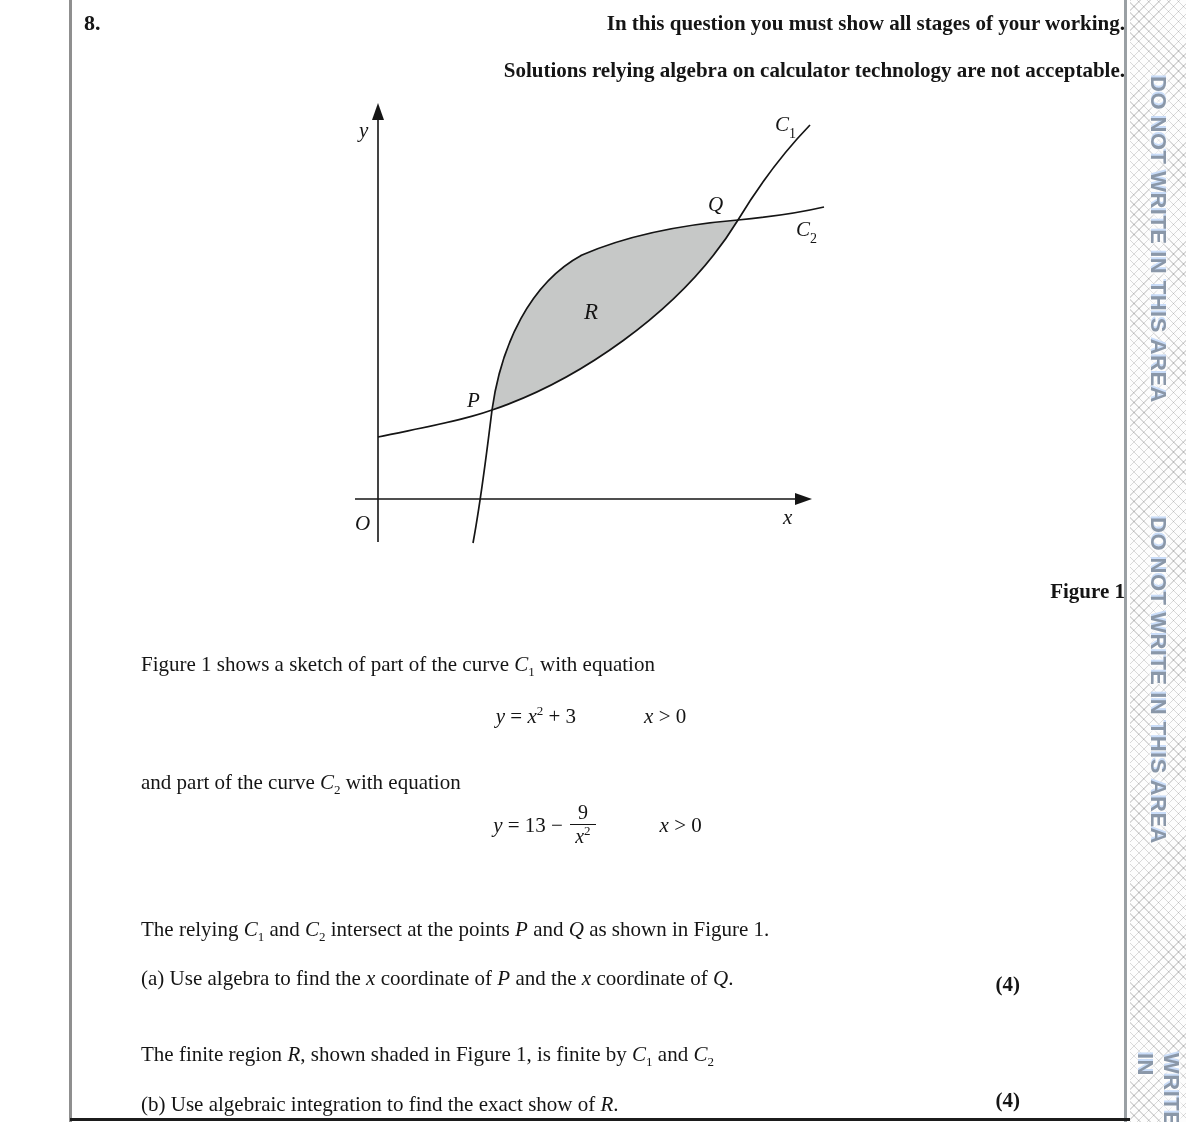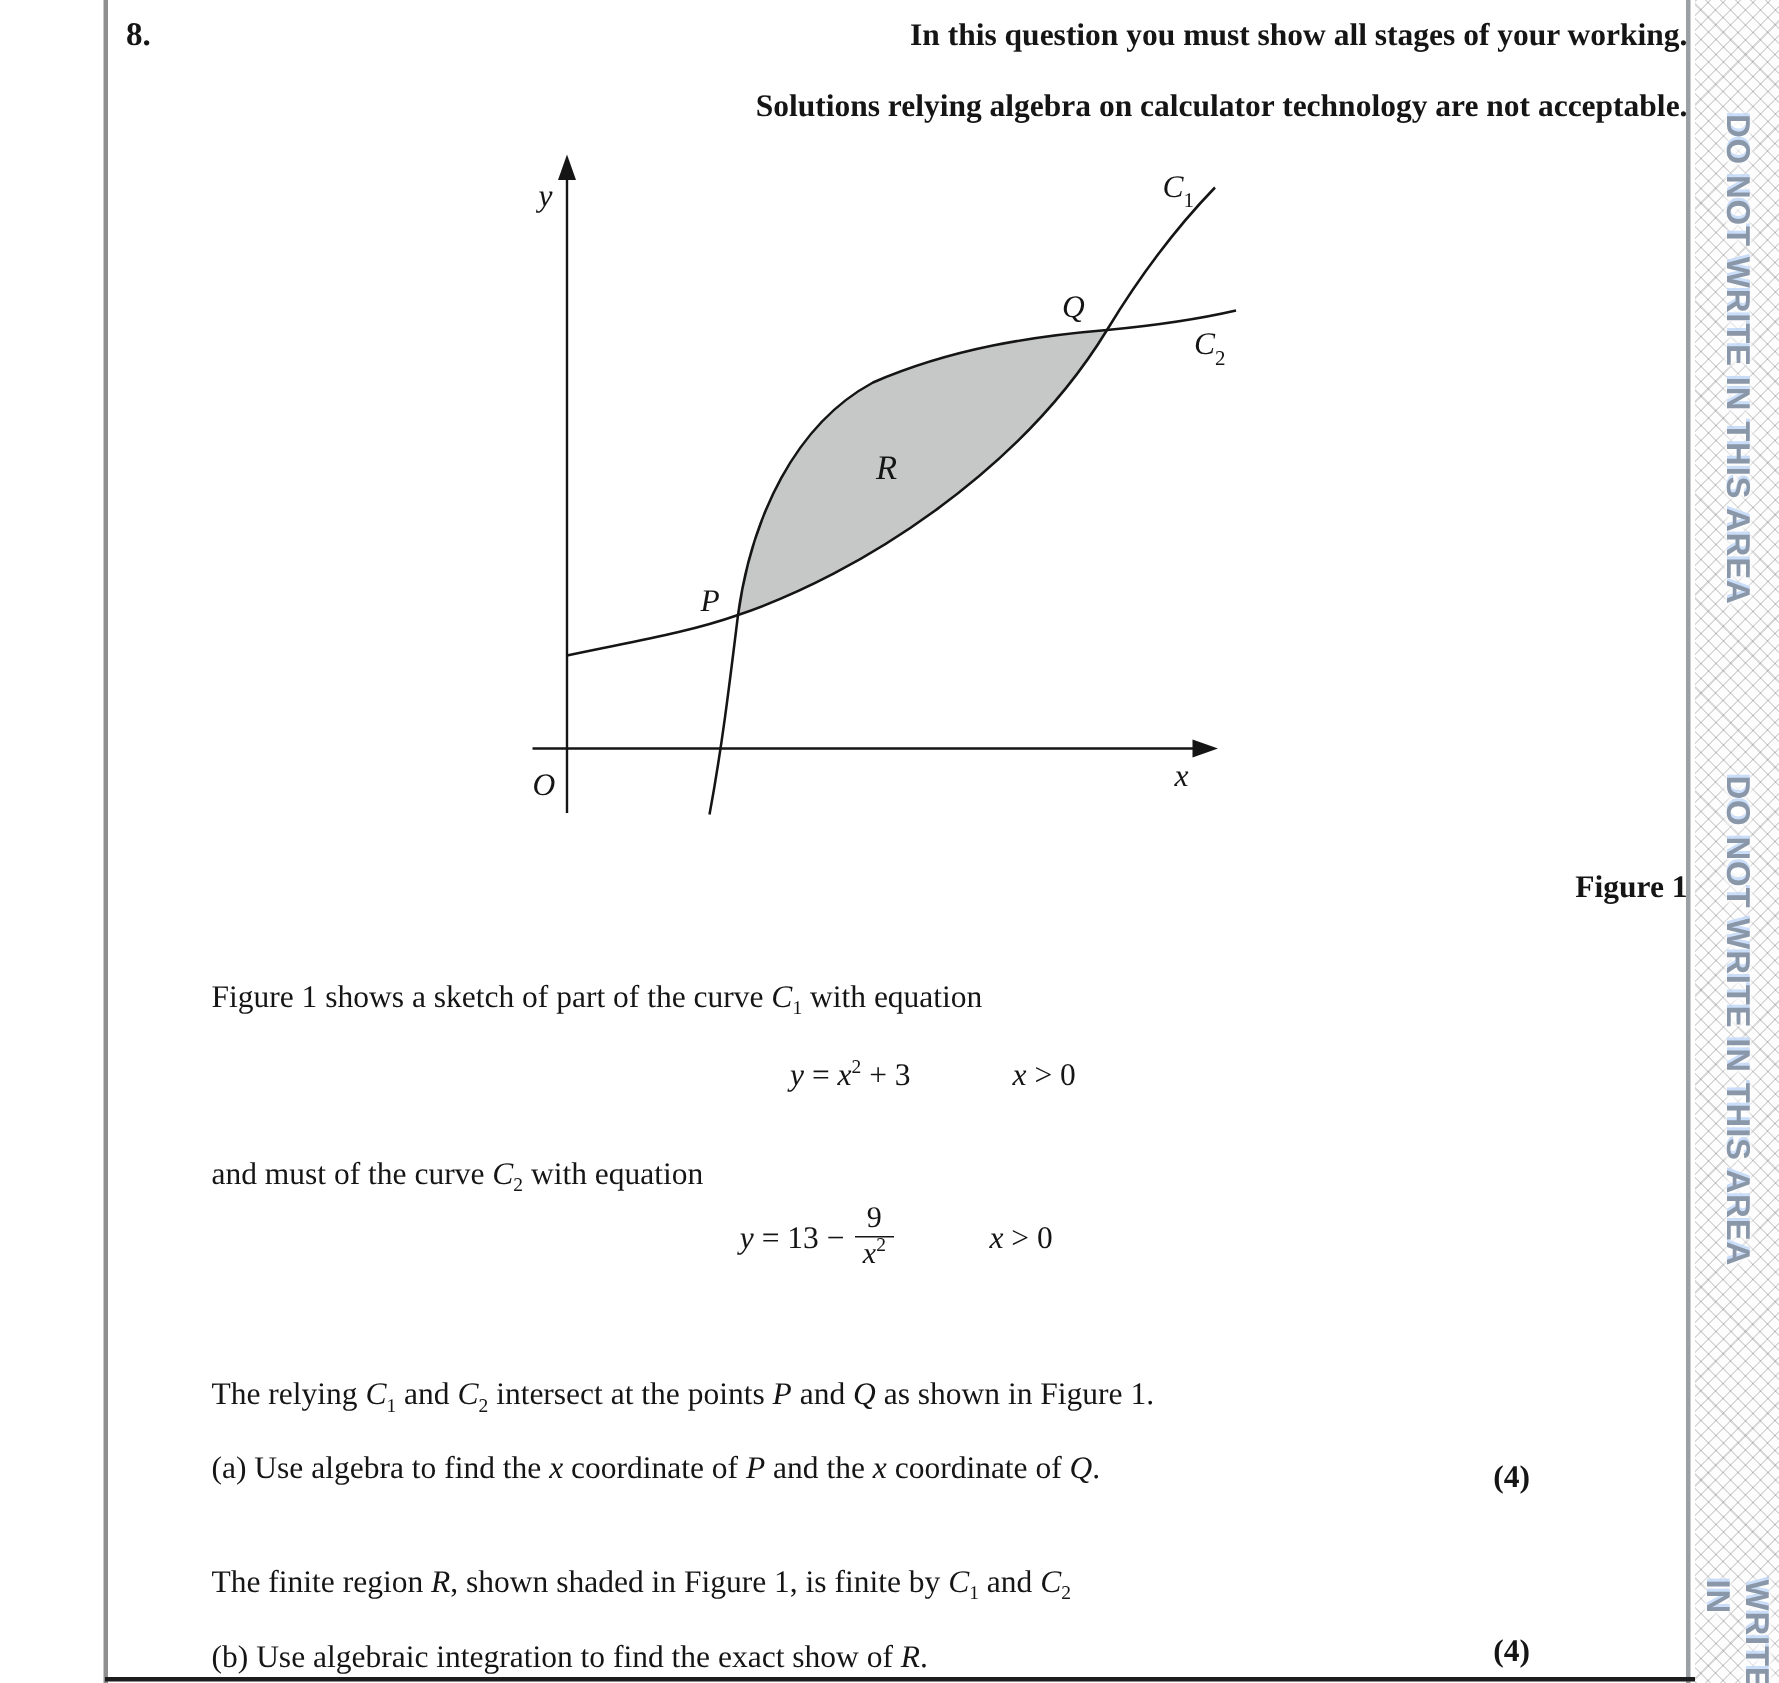--- a/index.html
+++ b/index.html
@@ -9,21 +9,21 @@
     font-family: "Liberation Serif", serif; color: #151515;
   }
   .abs { position: absolute; }
   .t { font-size: 21px; white-space: pre-wrap; }
   .bold { font-weight: bold; }
   .center-line { left: 70px; width: 1055px; text-align: right; white-space: pre-wrap; }
   .para { left: 120px; }
   i { font-style: italic; }
   sub { font-size: 13px; line-height: 0; vertical-align: -5px; font-style: normal; }
   sup { font-size: 13px; line-height: 0; vertical-align: 8px; font-style: normal; }
-  .eqline { left: 84px; width: 1055px; text-align: center; font-size: 21px; white-space: pre-wrap; }
+  .eqline { left: 53px; width: 1055px; text-align: center; font-size: 21px; white-space: pre-wrap; }
   .gap { display: inline-block; }
   .eqflex { left: 70px; width: 1055px; display: flex; justify-content: center;
             align-items: center; font-size: 21px; white-space: pre-wrap; }
   .frac { display: inline-block; text-align: center; margin: 0 2px; }
   .frac .num { display: block; font-size: 20px; line-height: 1.05; padding: 0 5px 1px; }
   .frac .den { display: block; font-size: 20px; line-height: 1.15; padding: 0 5px;
                border-top: 1.6px solid #151515; }
   .vline { position: absolute; top: 0; height: 1122px; }
   .vline.left  { left: 69px;  width: 3px; background: #8f8f8f; }
   .vline.right { left: 1124px; width: 3px; background: #9aa0a4; }
@@ -89,21 +89,21 @@
 
   <div class="abs t para" style="top:627px;">
     <span>Figure 1 shows a sketch of part of the curve </span><i>C</i><sub>1</sub><span> with equation</span>
   </div>
 
   <div class="abs eqline" style="top:679px;">
     <span><i>y</i><span> = </span><i>x</i><sup>2</sup><span> + 3</span></span><span class="gap" style="width:68px;"></span><span><i>x</i><span> &gt; 0</span></span>
   </div>
 
   <div class="abs t para" style="top:745px;">
-    <span>and must of the curve </span><i>C</i><sub>2</sub><span> with equation</span>
+    <span>and part of the curve </span><i>C</i><sub>2</sub><span> with equation</span>
   </div>
 
   <div class="abs eqflex" style="top:789px; height:72px;">
     <i>y</i><span> = 13 − </span><span class="frac"><span class="num">9</span><span class="den"><i>x</i><sup>2</sup></span></span><span class="gap" style="width:62px;"></span><i>x</i><span> &gt; 0</span>
   </div>
 
   <div class="abs t para" style="top:892px;">
     <span>The relying </span><i>C</i><sub>1</sub><span> and </span><i>C</i><sub>2</sub><span> intersect at the points </span><i>P</i><span> and </span><i>Q</i><span> as shown in Figure 1.</span>
   </div>
 

